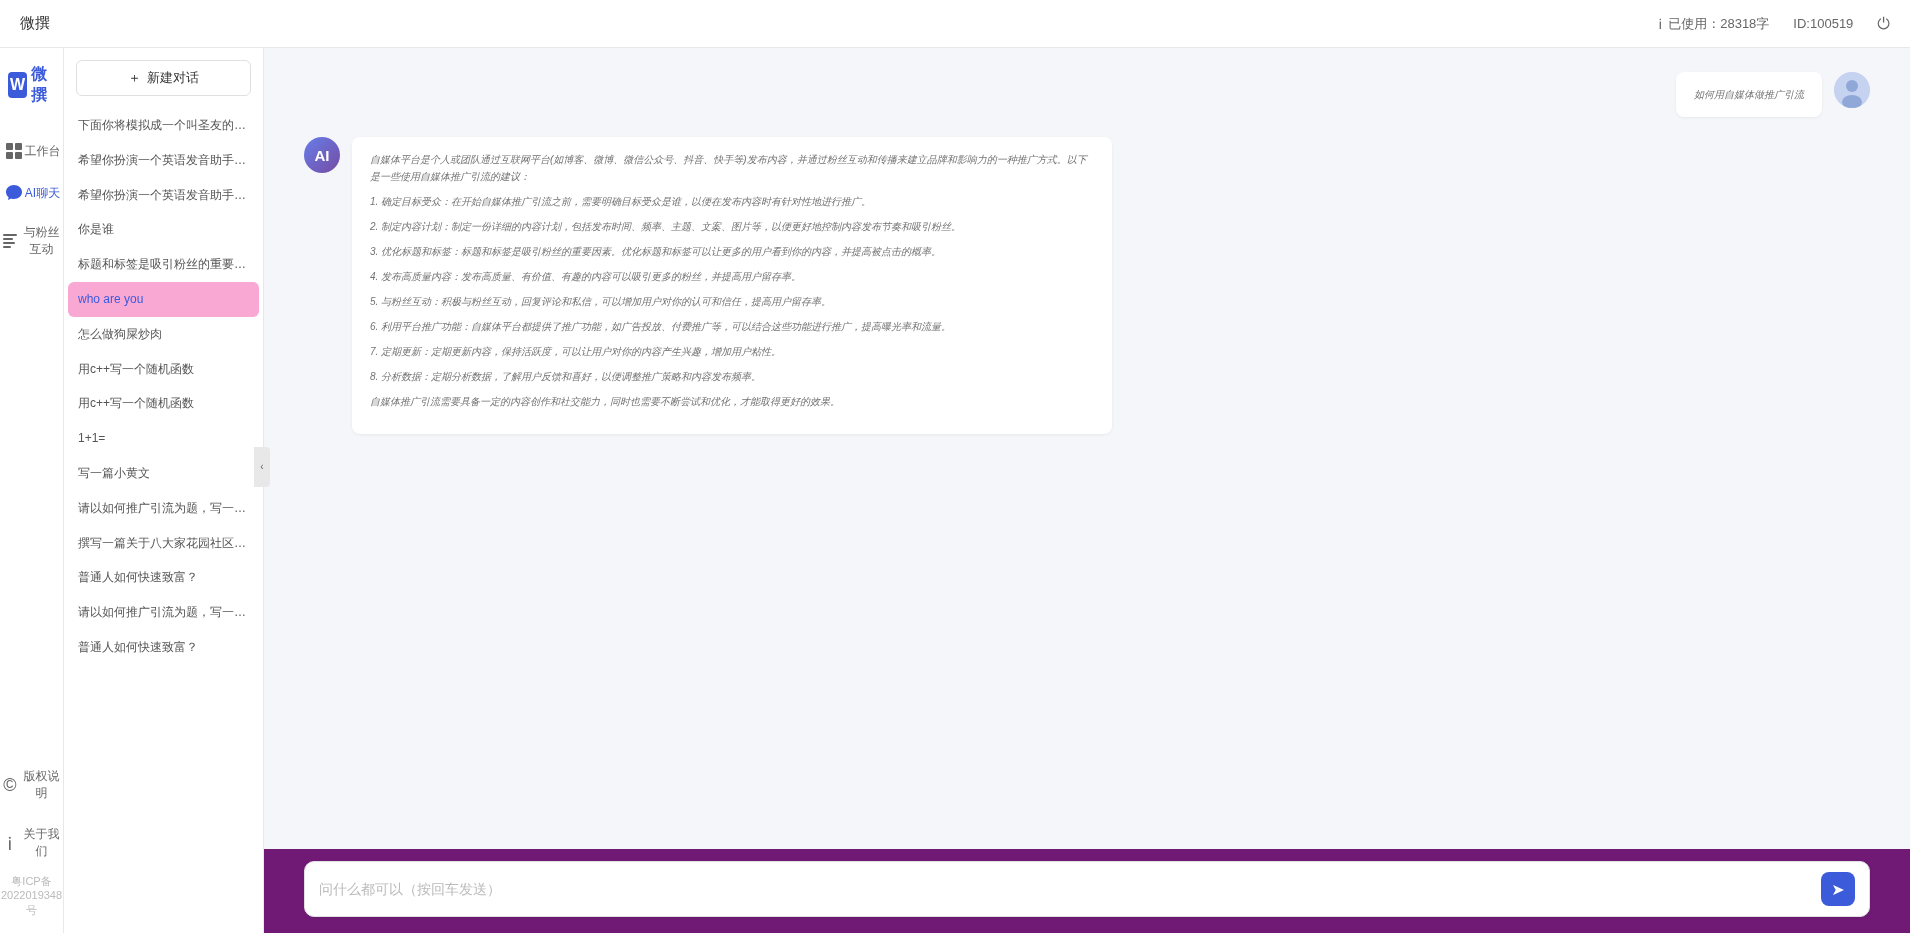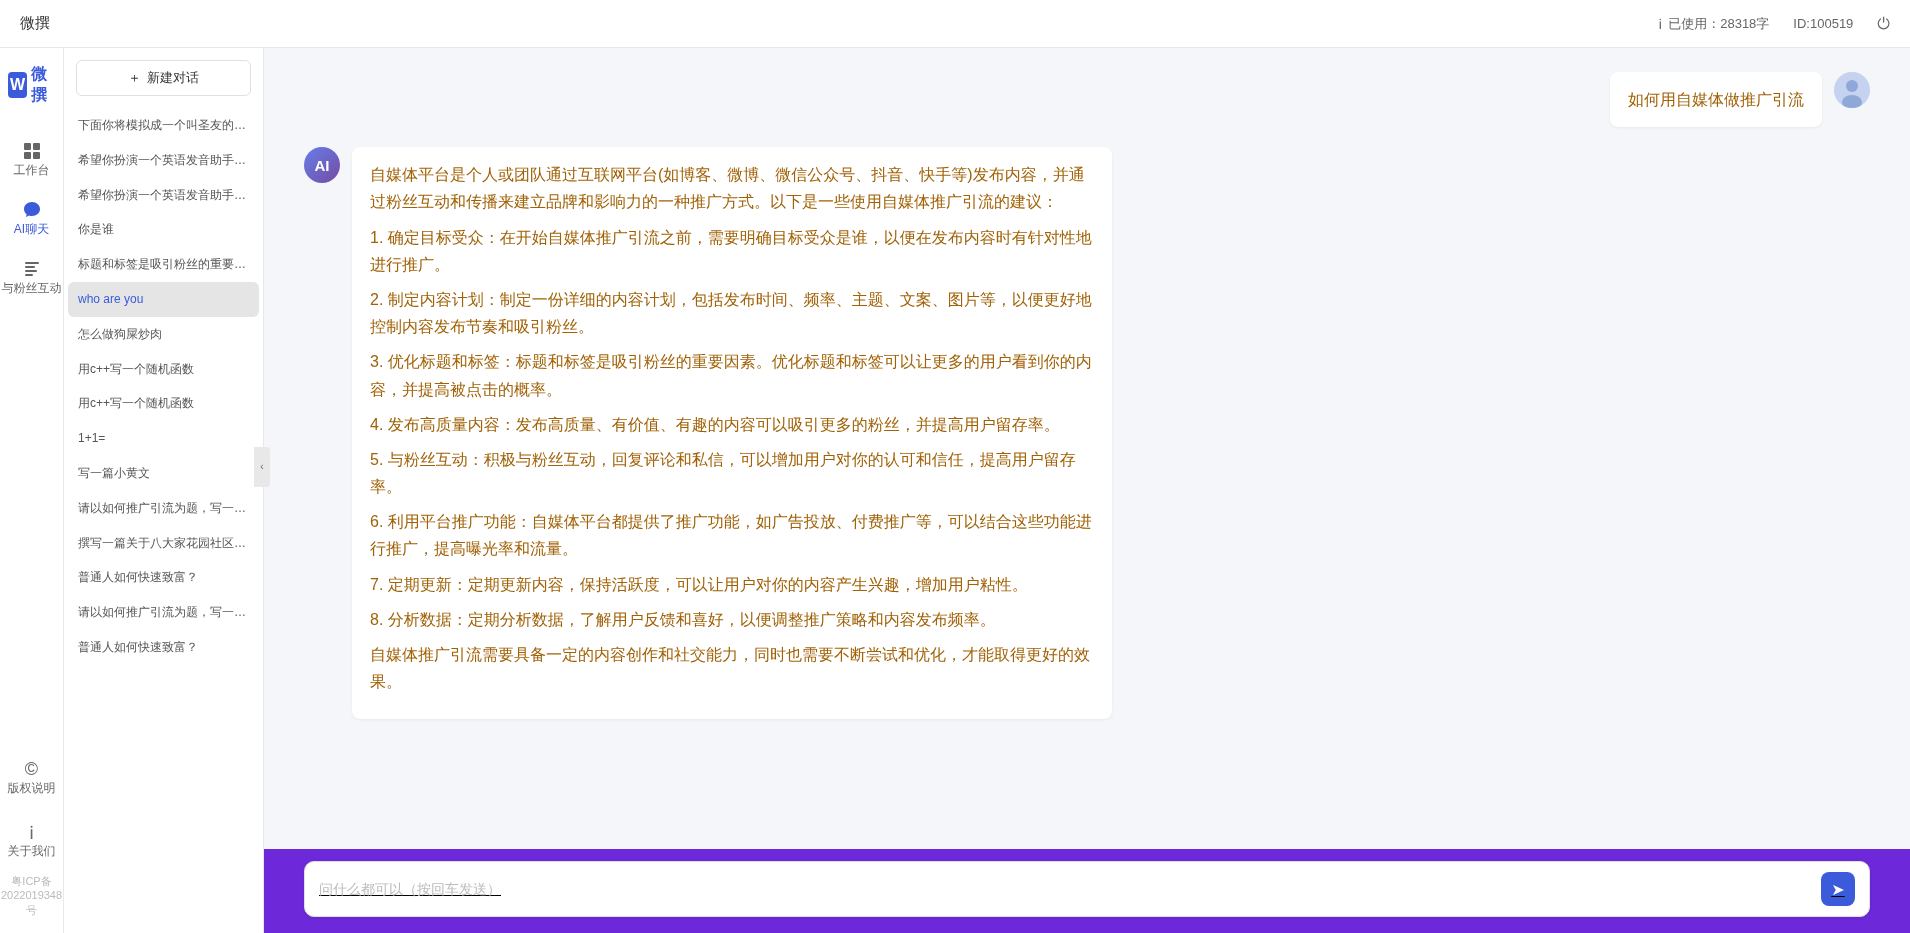--- a/index.html
+++ b/index.html
@@ -70,28 +70,28 @@
       border-radius: 4px;
       display: flex;
       align-items: center;
       justify-content: center;
       font-weight: 800;
       font-size: 16px;
       margin-right: 4px;
     }
     .nav-item {
       display: flex;
-      flex-direction: column;
       align-items: center;
       justify-content: center;
       width: 100%;
       padding: 10px 0;
       cursor: pointer;
       color: #666;
       font-size: 11px;
+      text-align: center;
     }
     .nav-item.active { color: #3b5bdb; }
     .nav-icon {
       width: 22px;
       height: 22px;
       display: flex;
       align-items: center;
       justify-content: center;
       font-size: 18px;
     }
@@ -147,21 +147,21 @@
       padding: 9px 10px;
       font-size: 12px;
       color: #555;
       cursor: pointer;
       border-radius: 6px;
       line-height: 1.4;
       overflow: hidden;
       text-overflow: ellipsis;
       white-space: nowrap;
     }
-    .history-item.active { background: #e5e5e5; color: #3b5bdb; }
+    .history-item.active { background: #f9a8d4; color: #3b5bdb; }
 
     
     .collapse-btn {
       position: absolute;
       left: 254px;
       top: 50%;
       transform: translateY(-50%);
       width: 16px;
       height: 40px;
       background: #e8e8e8;
@@ -218,45 +218,45 @@
       background: linear-gradient(135deg, #667eea, #764ba2);
       color: #fff;
       font-size: 14px;
     }
 
     .message-bubble {
       max-width: 760px;
       background: #fff;
       border-radius: 8px;
       padding: 14px 18px;
-      font-size: 16px;
+      font-size: 10px;
       line-height: 1.7;
-      color: #a16207;
+      color: #737373;
       box-shadow: 0 1px 3px rgba(0,0,0,0.06);
+      font-style: italic;
     }
     .message-row.user .message-bubble {
       background: #fff;
       text-align: left;
     }
 
     .message-bubble p { margin-bottom: 8px; }
     .message-bubble p:last-child { margin-bottom: 10px; }
 
     
     .quick-topics {
       padding: 10px 40px;
       font-size: 13px;
       color: #999;
     }
 
     
     .input-area {
       padding: 12px 40px 16px;
-      background: #6d28d9;
-      text-decoration: underline;
+      background: #701a75;
     }
     .input-wrapper {
       background: #fff;
       border-radius: 10px;
       border: 1px solid #e0e0e0;
       display: flex;
       align-items: center;
       padding: 10px 14px;
       gap: 10px;
       box-shadow: 0 1px 4px rgba(0,0,0,0.06);

